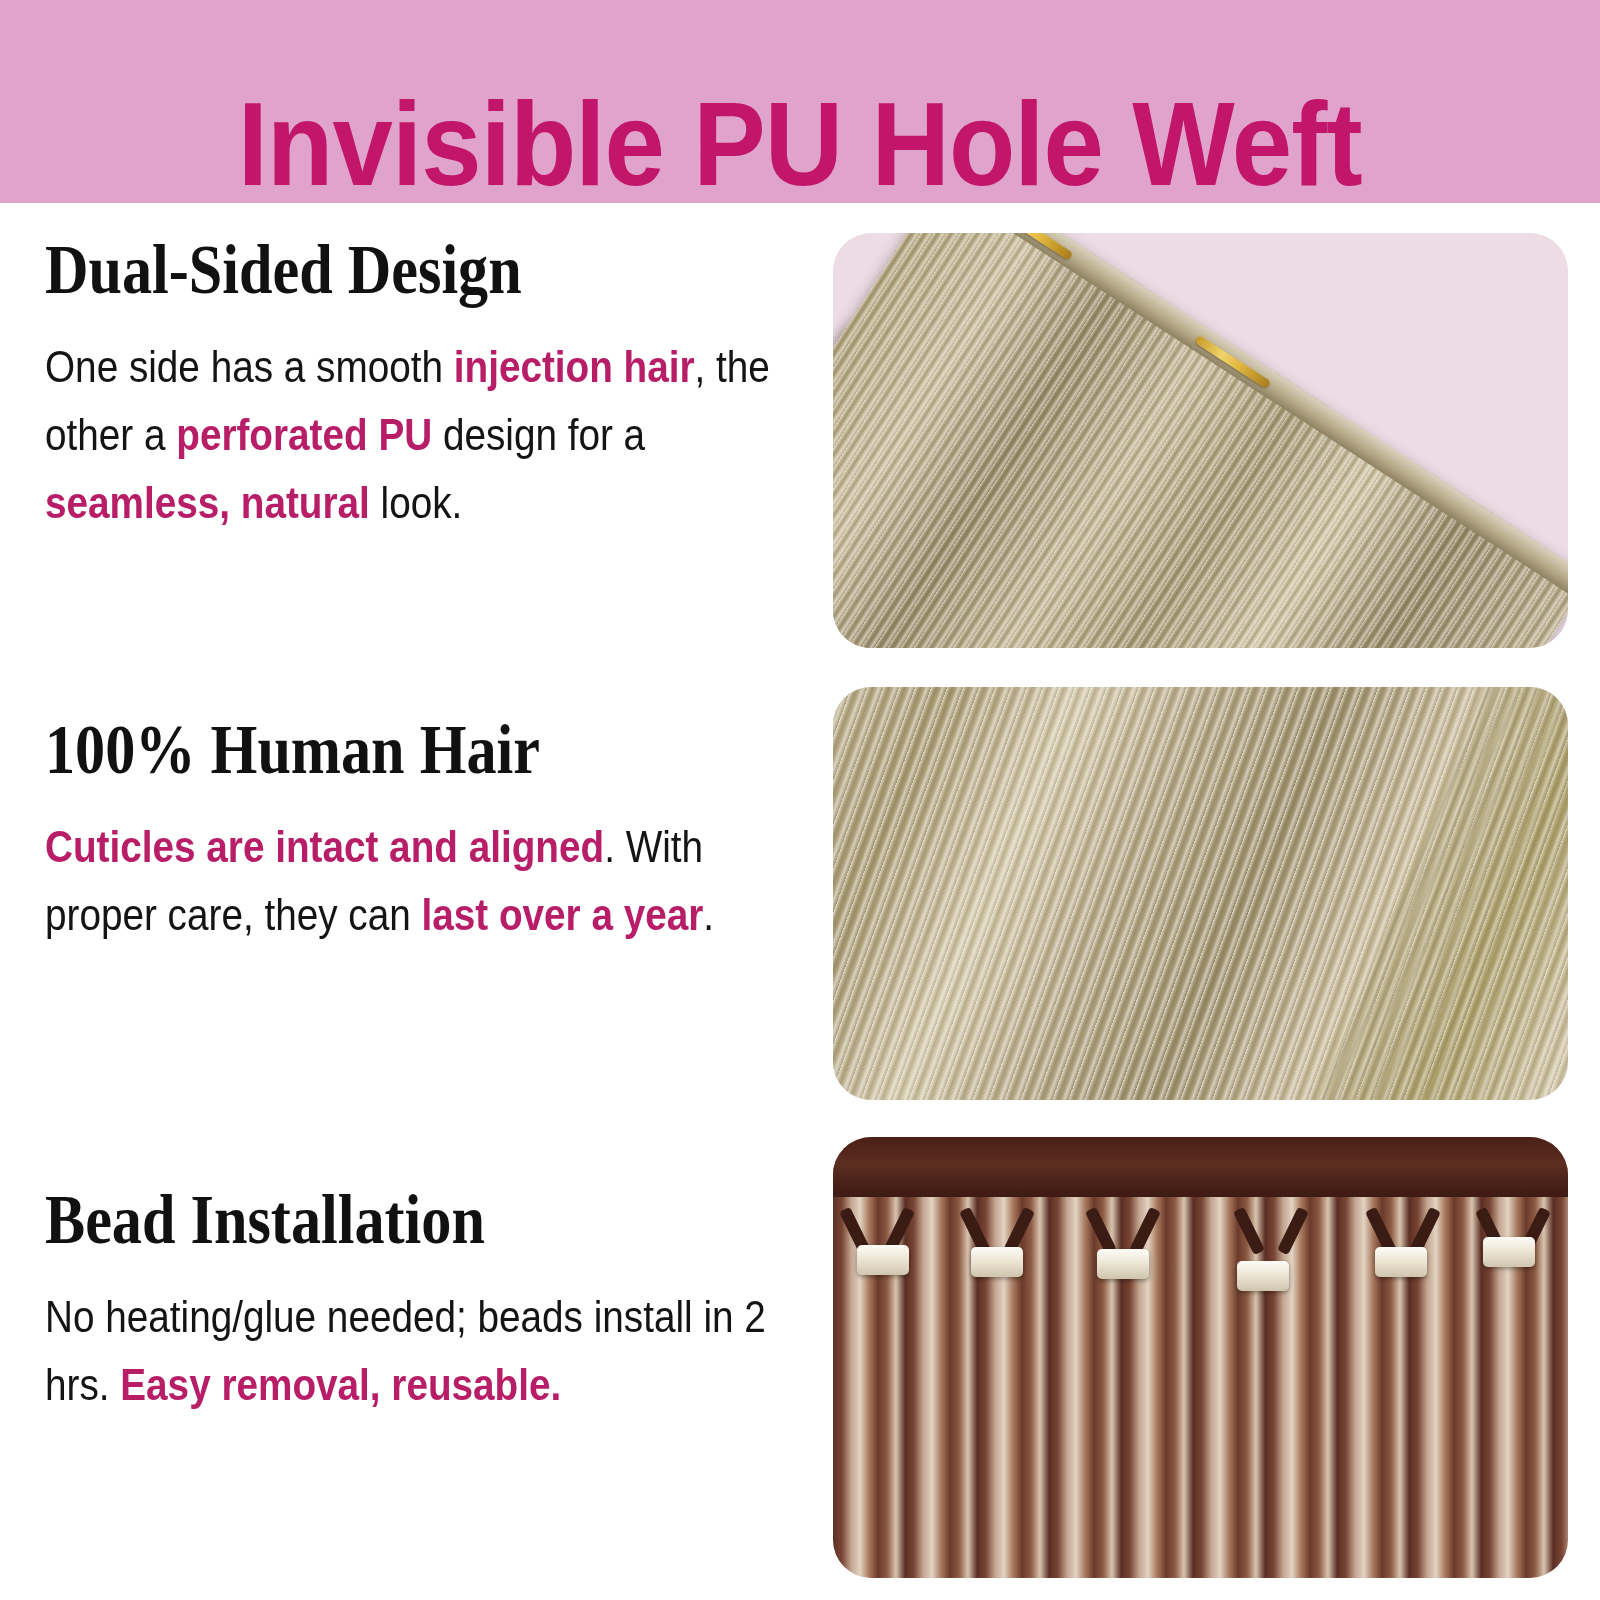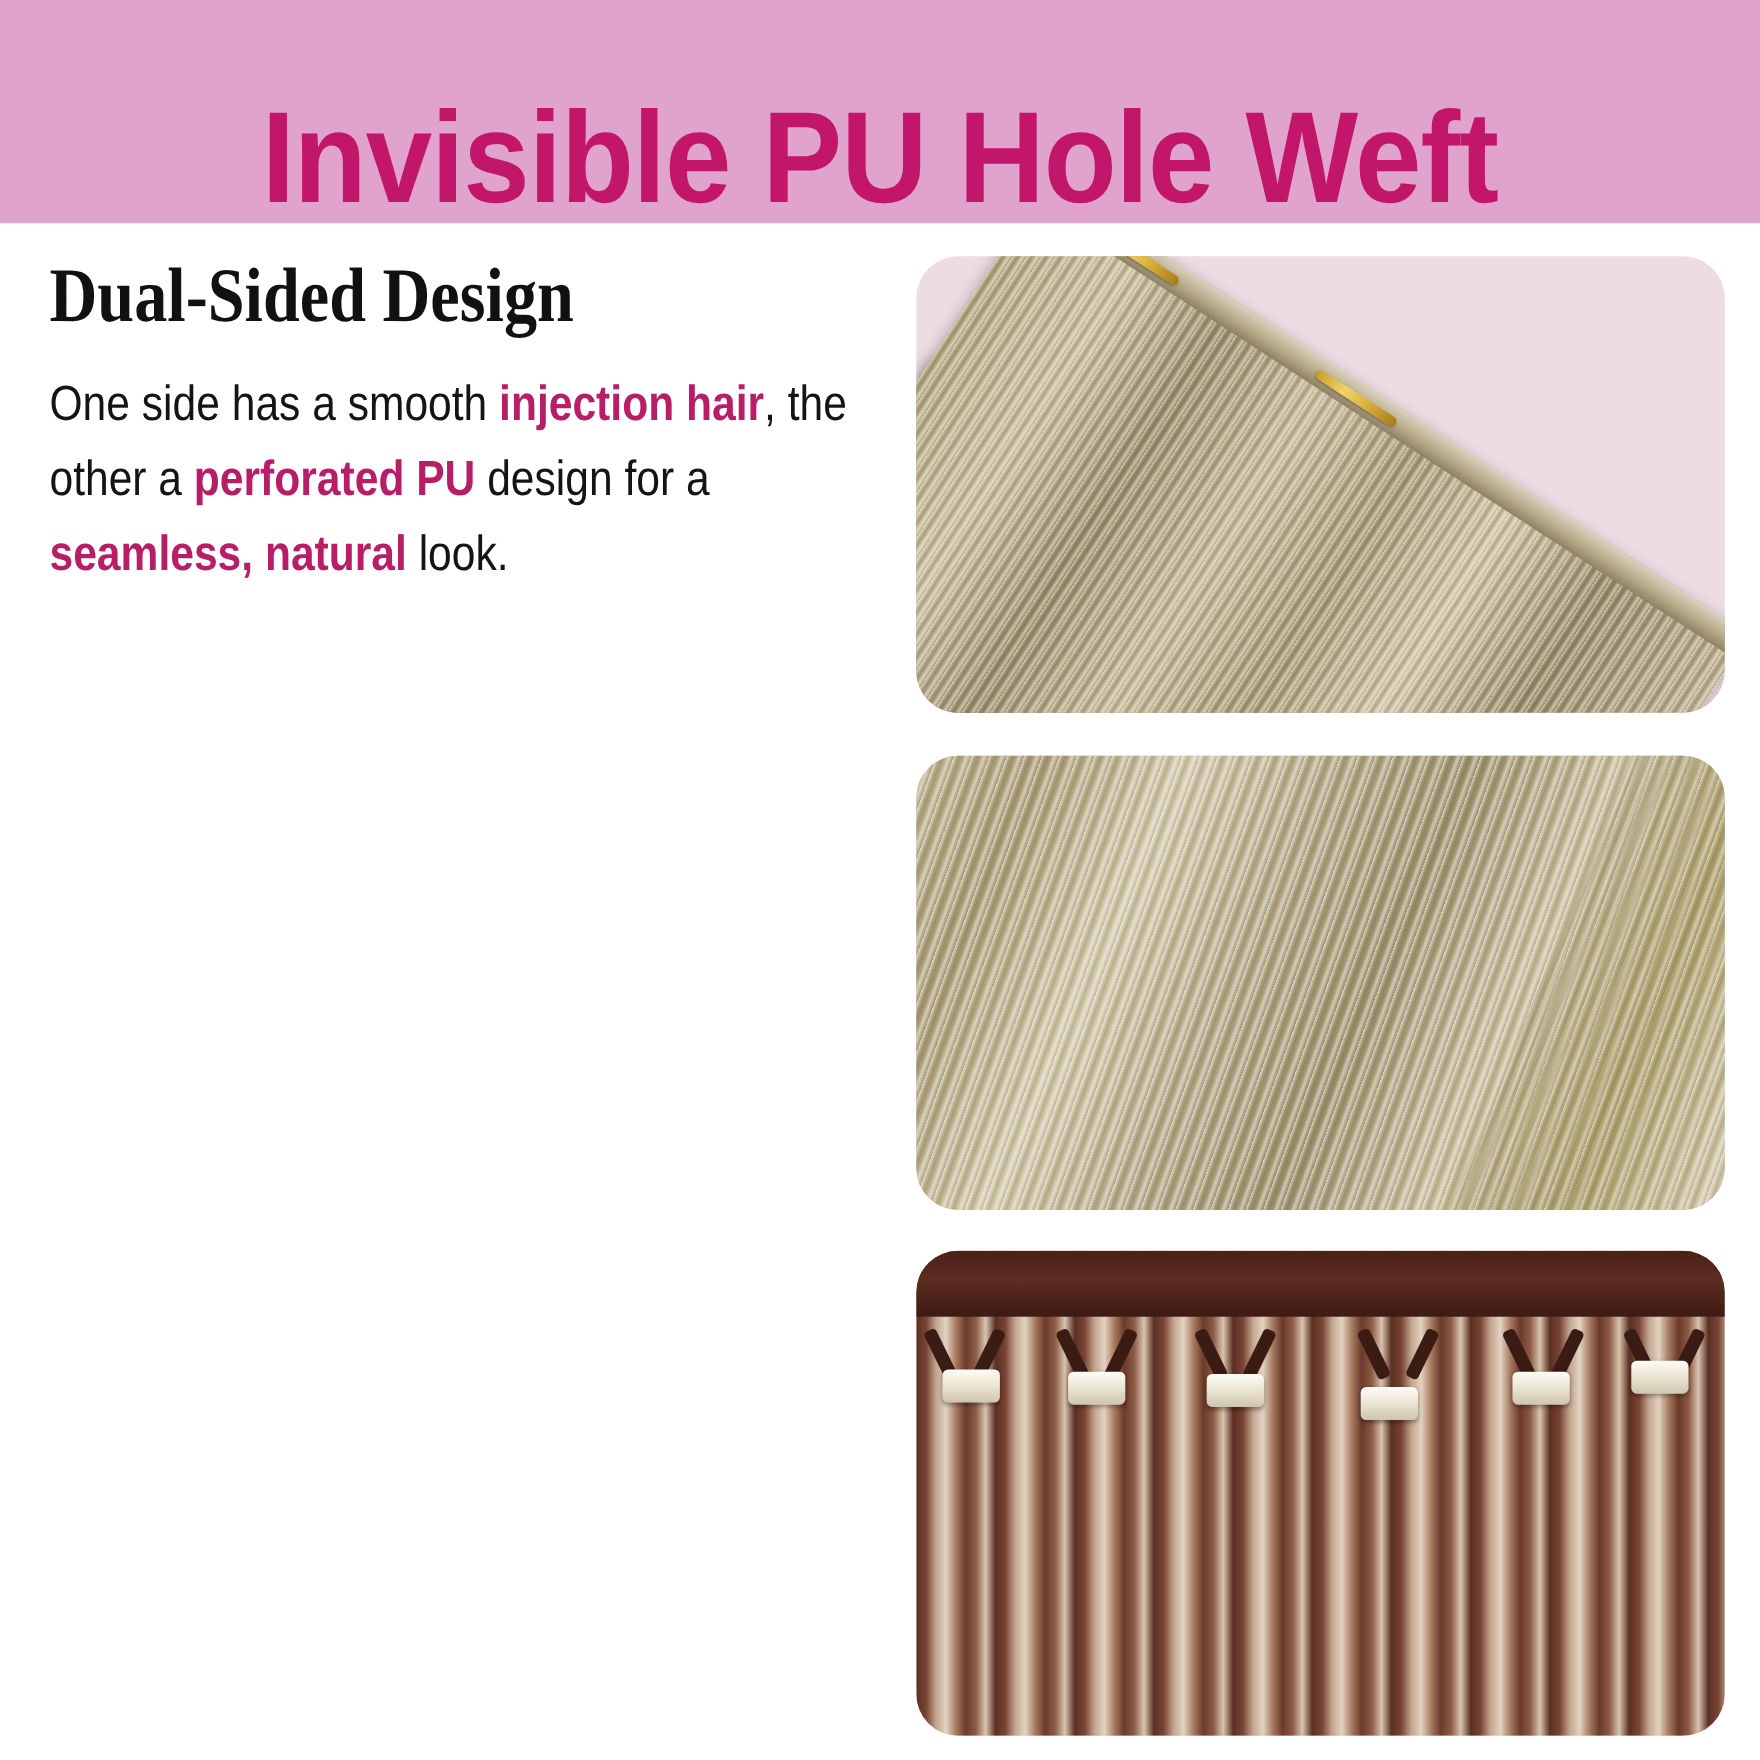--- a/index.html
+++ b/index.html
@@ -205,21 +205,33 @@
 
   <div class="left-col">
 
     <div class="section section-1">
       <h2 class="sec-heading">Dual-Sided Design</h2>
       <p class="sec-body">
         <span>One side has a smooth </span><span class="hl">injection hair</span><span>, the other a </span><span class="hl">perforated PU</span><span> design for a </span><span class="hl">seamless, natural</span><span> look.</span>
       </p>
     </div>
 
-
+    <div class="section section-2">
+      <h2 class="sec-heading">100% Human Hair</h2>
+      <p class="sec-body">
+        <span class="hl">Cuticles are intact and aligned</span><span>. With proper care, they can </span><span class="hl">last over a year</span><span>.</span>
+      </p>
+    </div>
+
+    <div class="section section-3">
+      <h2 class="sec-heading">Bead Installation</h2>
+      <p class="sec-body">
+        <span>No heating/glue needed; beads install in 2 hrs. </span><span class="hl">Easy removal, reusable.</span>
+      </p>
+    </div>
 
   </div>
 
   <div class="right-col">
 
     <div class="img-card card-1">
       <div class="photo">
         <div class="weft weftC">
           <div class="weft-top-edge"></div>
           <div class="gold-thread tC1"></div>

